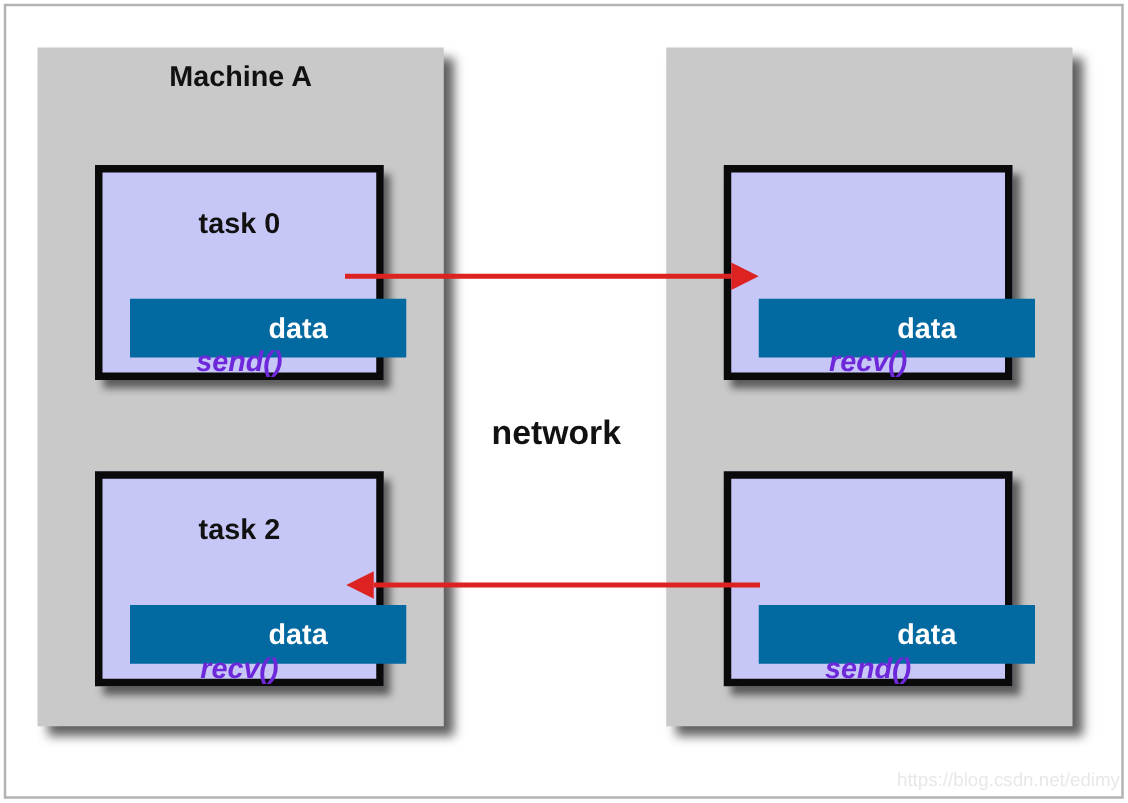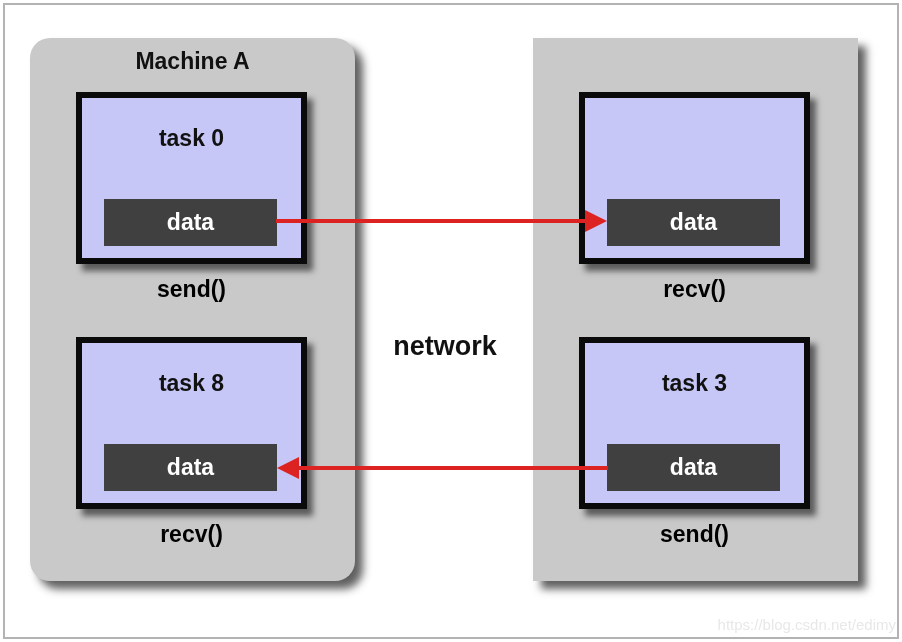--- a/index.html
+++ b/index.html
@@ -23,71 +23,74 @@
   }
   
   .machine {
     position: absolute;
     top: 38px;
     width: 325px;
     height: 543px;
     background: #c9c9c9;
     box-shadow: 8px 8px 8px rgba(35, 35, 35, 0.72);
   }
-  .machine-a { left: 30px; border-radius: 20px; }
+  .machine-a { left: 30px; }
   .machine-b { left: 533px; }
   .machine-title {
     padding-top: 10px;
     text-align: center;
     font-size: 23px;
     font-weight: bold;
     color: #111111;
   }
   
   .task {
     position: absolute;
     left: 46px;
     width: 231px;
     height: 172px;
     box-sizing: border-box;
     background: #c7c7f7;
     border: 6px solid #0a0a0a;
     box-shadow: 6px 7px 6px rgba(25, 25, 25, 0.62);
+    margin-top: 40px;
   }
   .task-row-1 { top: 54px; }
   .task-row-2 { top: 299px; }
   .task-title {
     margin-top: 27px;
     text-align: center;
     font-size: 23px;
     font-weight: bold;
     color: #111111;
   }
   .data-bar {
     position: absolute;
     left: 22px;
     bottom: 12px;
     width: 173px;
     height: 47px;
-    background: #404040;
+    background: #0369a1;
     color: #ffffff;
     font-size: 23px;
     font-weight: bold;
     text-align: center;
     line-height: 47px;
+    padding-left: 48px;
   }
   
   .op-label {
     position: absolute;
     left: 46px;
     width: 231px;
     text-align: center;
     font-size: 23px;
     font-weight: bold;
-    color: #000000;
+    color: #6d28d9;
+    font-style: italic;
   }
   .op-row-1 { top: 238px; }
   .op-row-2 { top: 483px; }
   
   .arrow {
     position: absolute;
     height: 24px;
   }
   .arrow .line {
     position: absolute;
@@ -140,35 +143,34 @@
   <div class="machine machine-a">
     <div class="machine-title">Machine A</div>
 
     <div class="task task-row-1">
       <div class="task-title">task 0</div>
       <div class="data-bar">data</div>
     </div>
     <div class="op-label op-row-1">send()</div>
 
     <div class="task task-row-2">
-      <div class="task-title">task 8</div>
+      <div class="task-title">task 2</div>
       <div class="data-bar">data</div>
     </div>
     <div class="op-label op-row-2">recv()</div>
   </div>
 
   <div class="machine machine-b">
 
     <div class="task task-row-1">
       <div class="data-bar">data</div>
     </div>
     <div class="op-label op-row-1">recv()</div>
 
     <div class="task task-row-2">
-      <div class="task-title">task 3</div>
       <div class="data-bar">data</div>
     </div>
     <div class="op-label op-row-2">send()</div>
   </div>
 
   <div class="arrow arrow-top">
     <div class="line"></div>
     <div class="head"></div>
   </div>
   <div class="arrow arrow-bottom">

